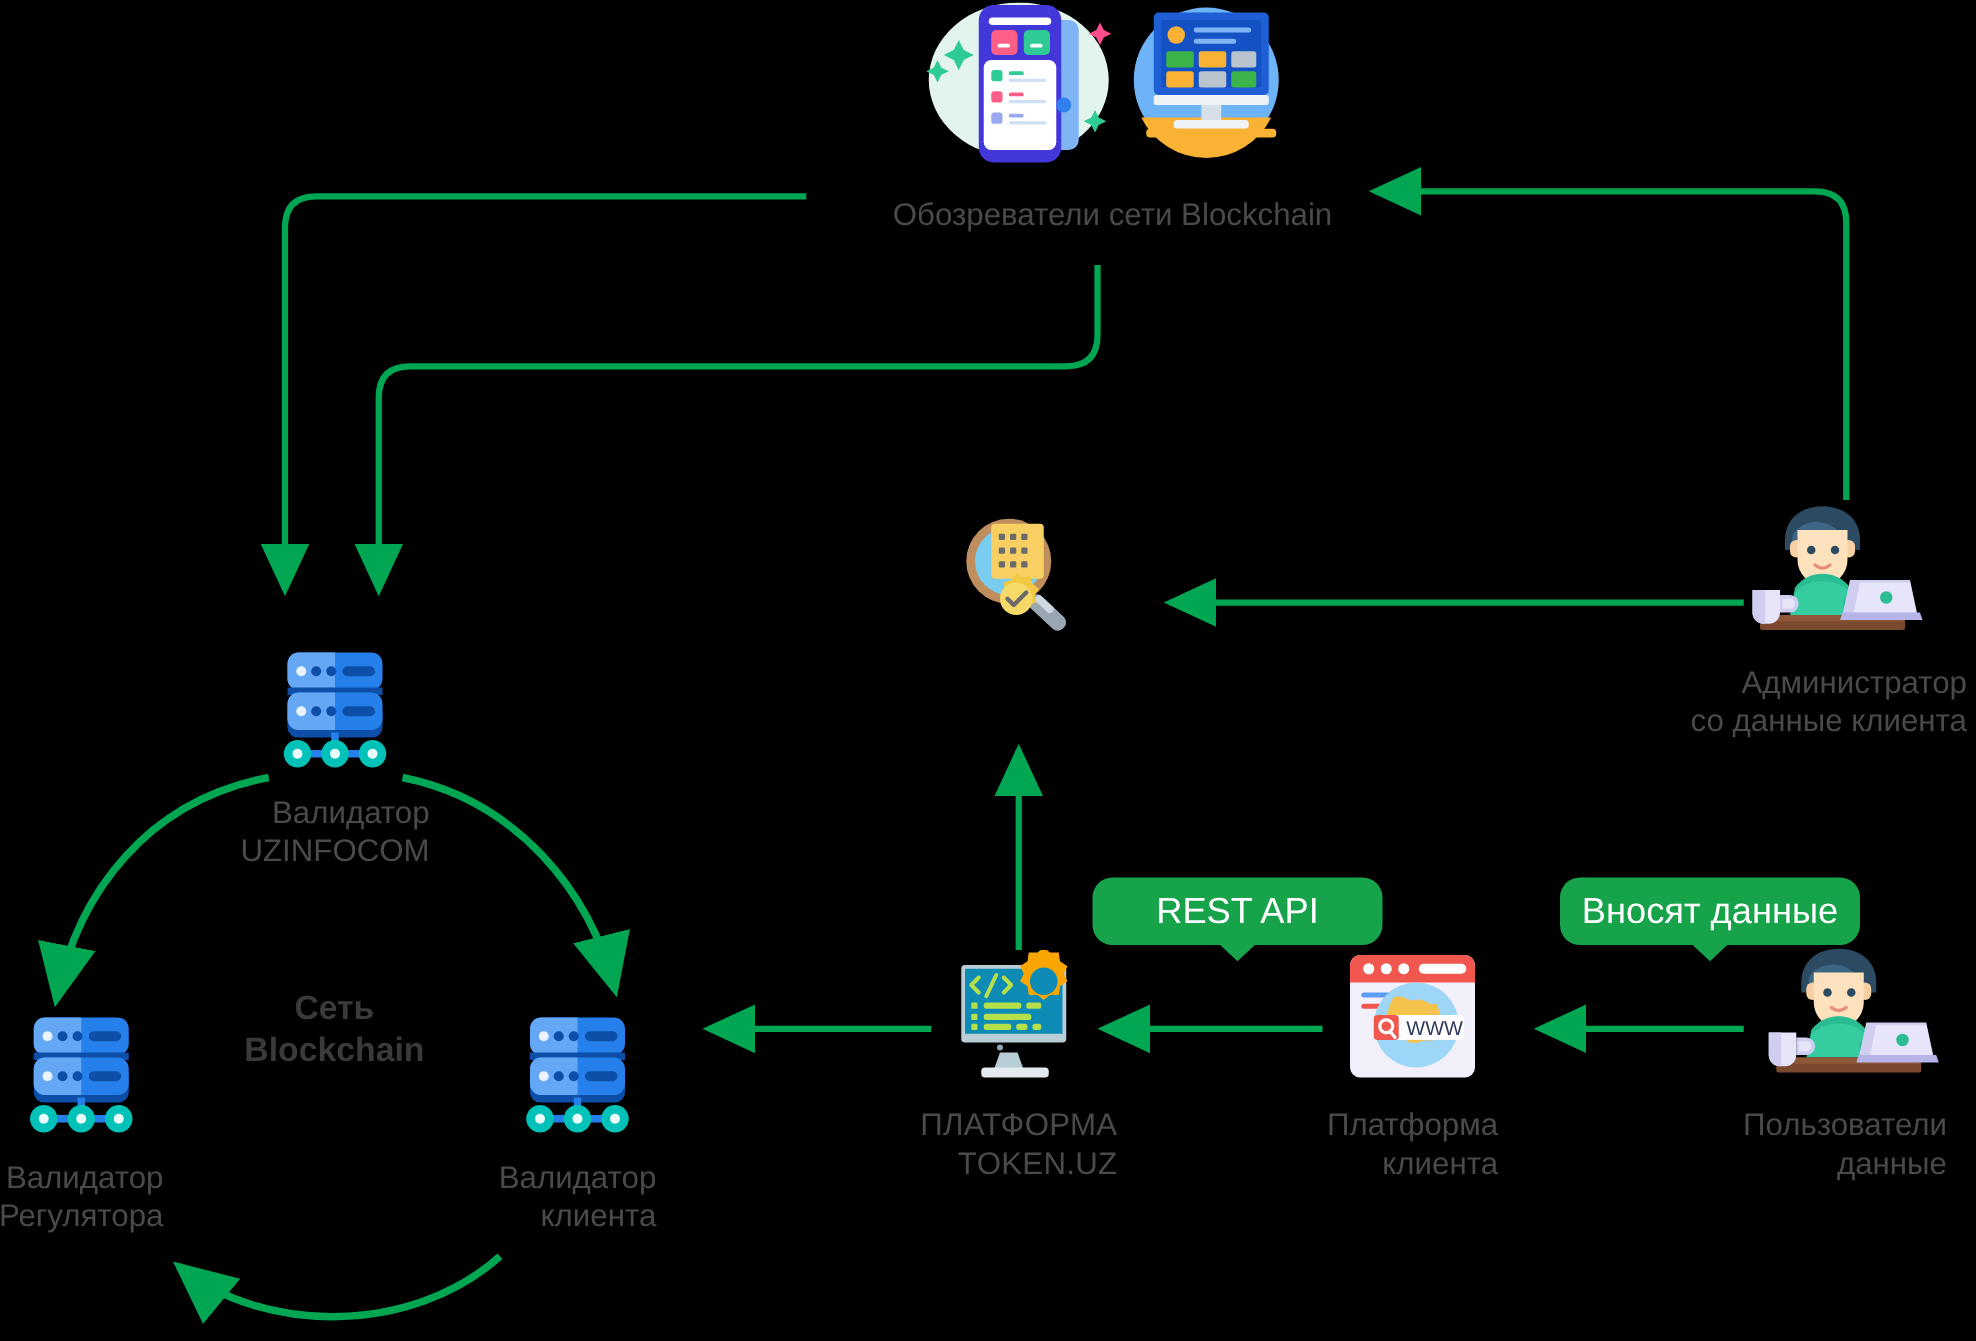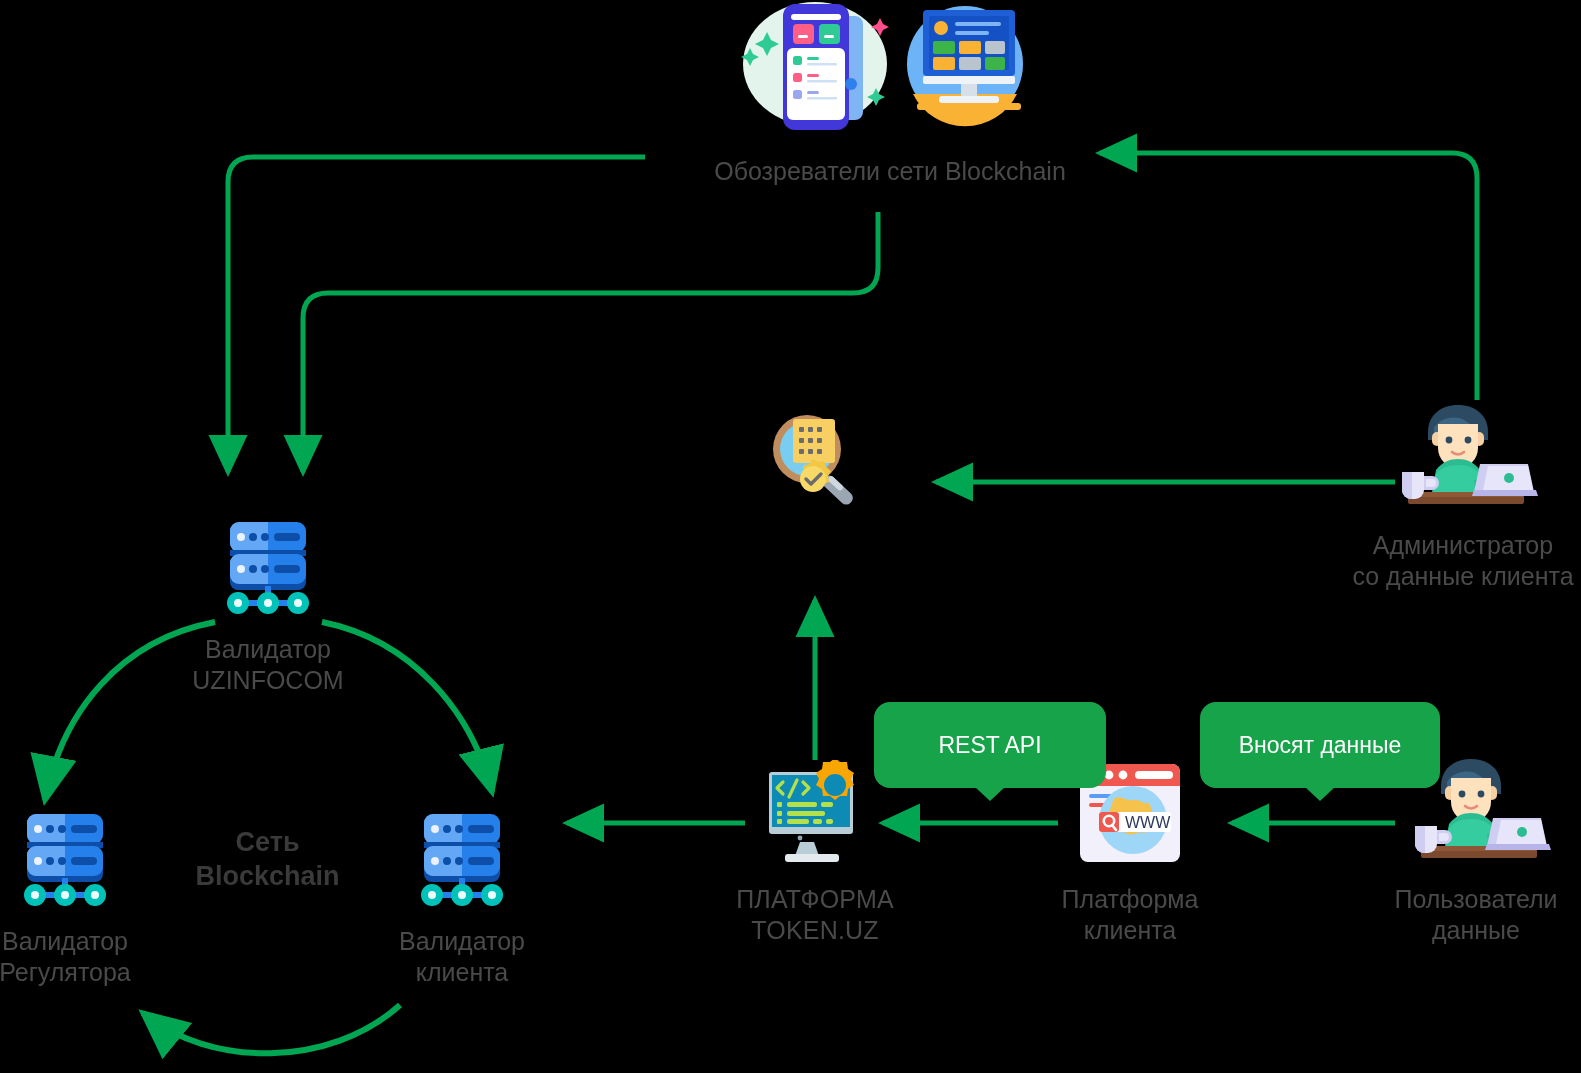--- a/index.html
+++ b/index.html
@@ -4,29 +4,29 @@
 <style>
   html,body{margin:0;padding:0;background:#000;}
   body{
     width:1581px;height:1073px;position:relative;overflow:hidden;
     font-family:"Liberation Sans","DejaVu Sans",sans-serif;
     background:#000;
   }
   #stage{position:absolute;inset:0;width:1581px;height:1073px;}
   .node{position:absolute;display:flex;flex-direction:column;align-items:center;}
   .node .cap{
-    margin-top:10px;text-align:center;color:#4a4a4a;
+    margin-top:10px;text-align:right;color:#4a4a4a;
     font-size:25px;line-height:1.22;white-space:pre-line;font-weight:400;
   }
   .cap.upper{letter-spacing:.2px;}
   svg.edges{position:absolute;left:0;top:0;width:1581px;height:1073px;overflow:visible;pointer-events:none;}
   .bubble{
     position:absolute;background:#16a34a;color:#fff;border-radius:16px;
-    font-size:23px;display:flex;align-items:center;justify-content:center;
-    padding:16px 22px;height:54px;white-space:nowrap;
+    font-size:29px;display:flex;align-items:center;justify-content:center;
+    padding:0 22px;height:54px;white-space:nowrap;
   }
   .bubble::after{
     content:"";position:absolute;bottom:-13px;left:50%;transform:translateX(-50%);
     border-left:15px solid transparent;border-right:15px solid transparent;
     border-top:14px solid #16a34a;
   }
   .netlabel{
     position:absolute;text-align:center;color:#3a3a3a;font-size:27px;
     font-weight:700;line-height:1.25;white-space:pre-line;
   }
@@ -272,21 +272,21 @@
         <circle cx="52" cy="83" r="11" fill="#00c2b8"></circle>
           <circle cx="52" cy="83" r="4" fill="#eafcfb"></circle>
         <circle cx="82" cy="83" r="11" fill="#00c2b8"></circle>
           <circle cx="82" cy="83" r="4" fill="#eafcfb"></circle>
       </svg>
     </div>
     <div class="cap">Валидатор
 клиента</div>
   </div>
 
-  <div class="netlabel" style="left:160px;top:790px;width:215px;margin-top:36px;">Сеть
+  <div class="netlabel" style="left:160px;top:790px;width:215px;">Сеть
 Blockchain</div>
 
   <div class="node" style="left:710px;top:760px;width:210px;">
     <div class="icowrap">
       <svg width="120" height="110" viewBox="0 0 120 110">
         <rect x="14" y="12" width="84" height="62" rx="3" fill="#b9cdd6"></rect>
         <rect x="17" y="15" width="78" height="52" fill="#0d8bb5"></rect>
         <g stroke="#b5e04a" stroke-width="3.2" fill="none" stroke-linecap="round" stroke-linejoin="round">
           <path d="M28 22l-6 6 6 6"></path>
             <path d="M48 22l6 6-6 6"></path>
@@ -364,15 +364,15 @@
         <path d="M24 74h10v27h-1a9 9 0 0 1-9-9z" fill="#cfcef0"></path>
         <path d="M46 78h8a7 7 0 0 1 0 14h-8z" fill="#cfcef0"></path>
         <path d="M48 81h6a4 4 0 0 1 0 8h-6z" fill="#e6e5fa"></path>
       </svg>
     </div>
     <div class="cap">Пользователи
 данные</div>
   </div>
 
   <div class="bubble" style="left:874px;top:702px;width:188px;">REST API</div>
-  <div class="bubble" style="left:1200px;top:702px;width:196px;">Вносят данные</div>
+  <div class="bubble" style="left:1248px;top:702px;width:196px;">Вносят данные</div>
 
 </div>
 
 </body></html>

